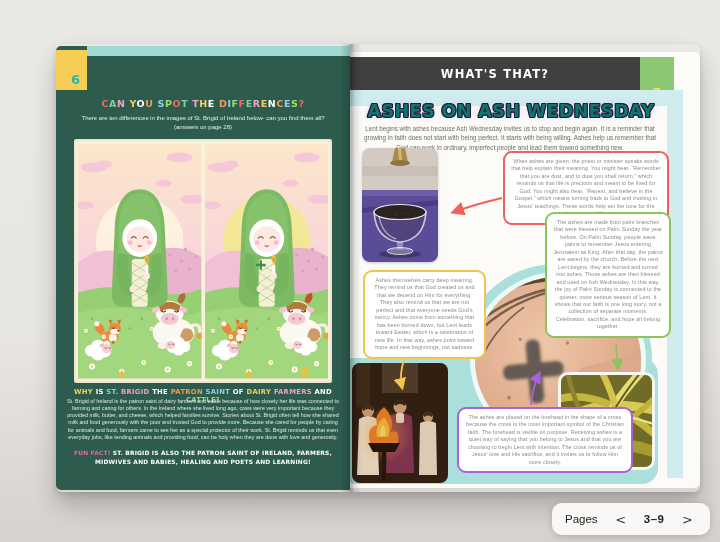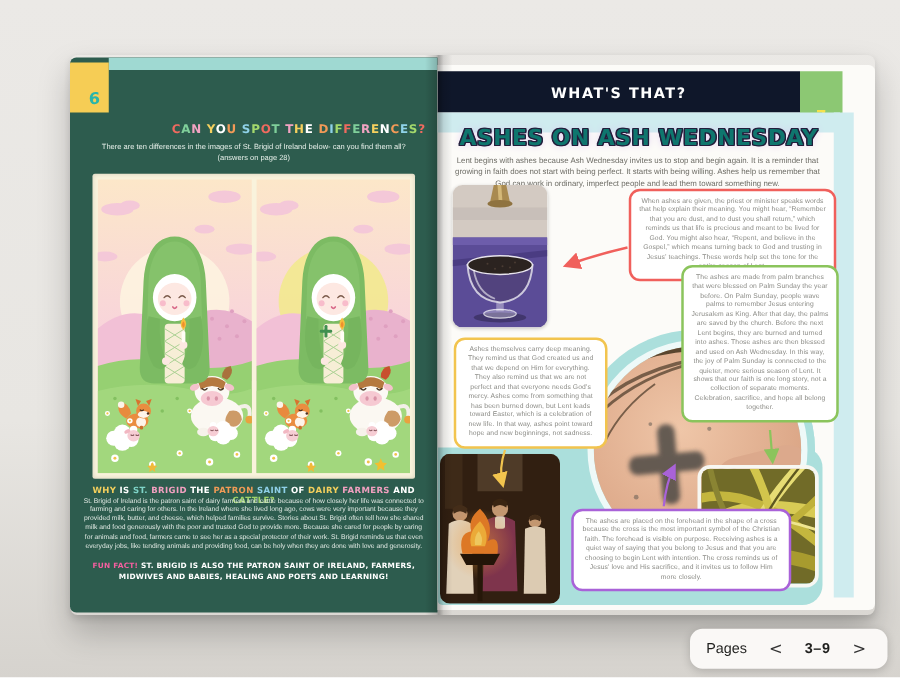--- a/index.html
+++ b/index.html
@@ -13,38 +13,38 @@
     border-radius:5px 0 0 5px;overflow:hidden;}
   .pl-topstrip{position:absolute;left:31px;top:0;right:0;height:10px;background:#9fd9d2;}
   .pl-corner{position:absolute;left:0;top:4px;width:31px;height:40px;background:#f6cd55;
     display:flex;align-items:flex-end;justify-content:flex-end;padding:0 7px 3px 0;box-sizing:border-box;
     color:#2ab5ab;font-weight:800;font-size:13px;font-family:"DejaVu Sans",sans-serif;}
   .pl-banner{position:absolute;left:31px;top:9px;right:0;height:33px;background:#31c3b8;
     display:flex;align-items:center;justify-content:center;}
   .banner-text{color:#fff;font-weight:800;font-size:11.5px;letter-spacing:1.2px;
     font-family:"DejaVu Sans",sans-serif;}
   .pl-h1{position:absolute;left:0;top:52px;width:100%;text-align:center;font-weight:800;
-    font-size:9.5px;letter-spacing:.6px;font-family:"DejaVu Sans",sans-serif;color:#fff;padding-left:36px;}
+    font-size:9.5px;letter-spacing:.6px;font-family:"DejaVu Sans",sans-serif;color:#fff;}
   .pl-intro{position:absolute;left:14px;right:14px;top:68px;text-align:center;
     font-size:6px;line-height:1.45;color:#e6efe9;}
   .spot-frame{position:absolute;left:18px;top:93px;width:258px;height:244px;background:#f9f3dc;
     box-sizing:border-box;padding:4px;display:flex;gap:3px;border-radius:2px;
     box-shadow:inset 0 0 4px rgba(0,0,0,.15);}
   .spot-panel{width:123.5px;height:236px;display:block;}
   .pl-h2{position:absolute;left:0;top:342px;width:100%;text-align:center;font-weight:800;
     font-size:6.8px;letter-spacing:.3px;font-family:"DejaVu Sans",sans-serif;}
   .pl-para{position:absolute;left:9px;right:9px;top:352px;text-align:center;
     font-size:5.4px;line-height:1.32;color:#dfe8e2;}
   .pl-funfact{position:absolute;left:18px;right:18px;top:403px;text-align:center;font-weight:800;
     font-size:5.9px;line-height:1.5;color:#fff;font-family:"DejaVu Sans",sans-serif;letter-spacing:.2px;}
   .pl-funfact .ff-label{color:#f65fa0;}
   
   .page-right{position:absolute;left:294px;top:8px;width:350px;height:436px;background:#fcfbf8;
     border-radius:0 5px 5px 0;overflow:hidden;}
-  .pr-banner{position:absolute;left:0;top:5px;width:290px;height:33px;background:#0f172a;
+  .pr-banner{position:absolute;left:0;top:5px;width:290px;height:33px;background:#404040;
     display:flex;align-items:center;justify-content:center;}
   .pr-corner{position:absolute;left:290px;top:5px;width:34px;height:48px;background:#8cc873;
     display:flex;align-items:flex-end;justify-content:center;padding-bottom:5px;box-sizing:border-box;
     color:#f5e14c;font-weight:800;font-size:12px;font-family:"DejaVu Sans",sans-serif;}
   .pr-bluestrip{position:absolute;left:0;top:38px;width:322px;height:16px;background:#cfecef;}
   .pr-rightstrip{position:absolute;left:317px;top:38px;width:16px;bottom:10px;background:#cfecef;}
   .pr-title{position:absolute;left:0;top:49px;width:322px;text-align:center;z-index:2;
     font-size:17.5px;font-weight:900;font-family:"DejaVu Sans",sans-serif;color:#0f766e;letter-spacing:.4px;
     text-shadow:1px 0 #241e3c,-1px 0 #241e3c,0 1px #241e3c,0 -1px #241e3c,
       1px 1px #241e3c,-1px -1px #241e3c,1px -1px #241e3c,-1px 1px #241e3c,0 0 7px #d9c2f0;}

